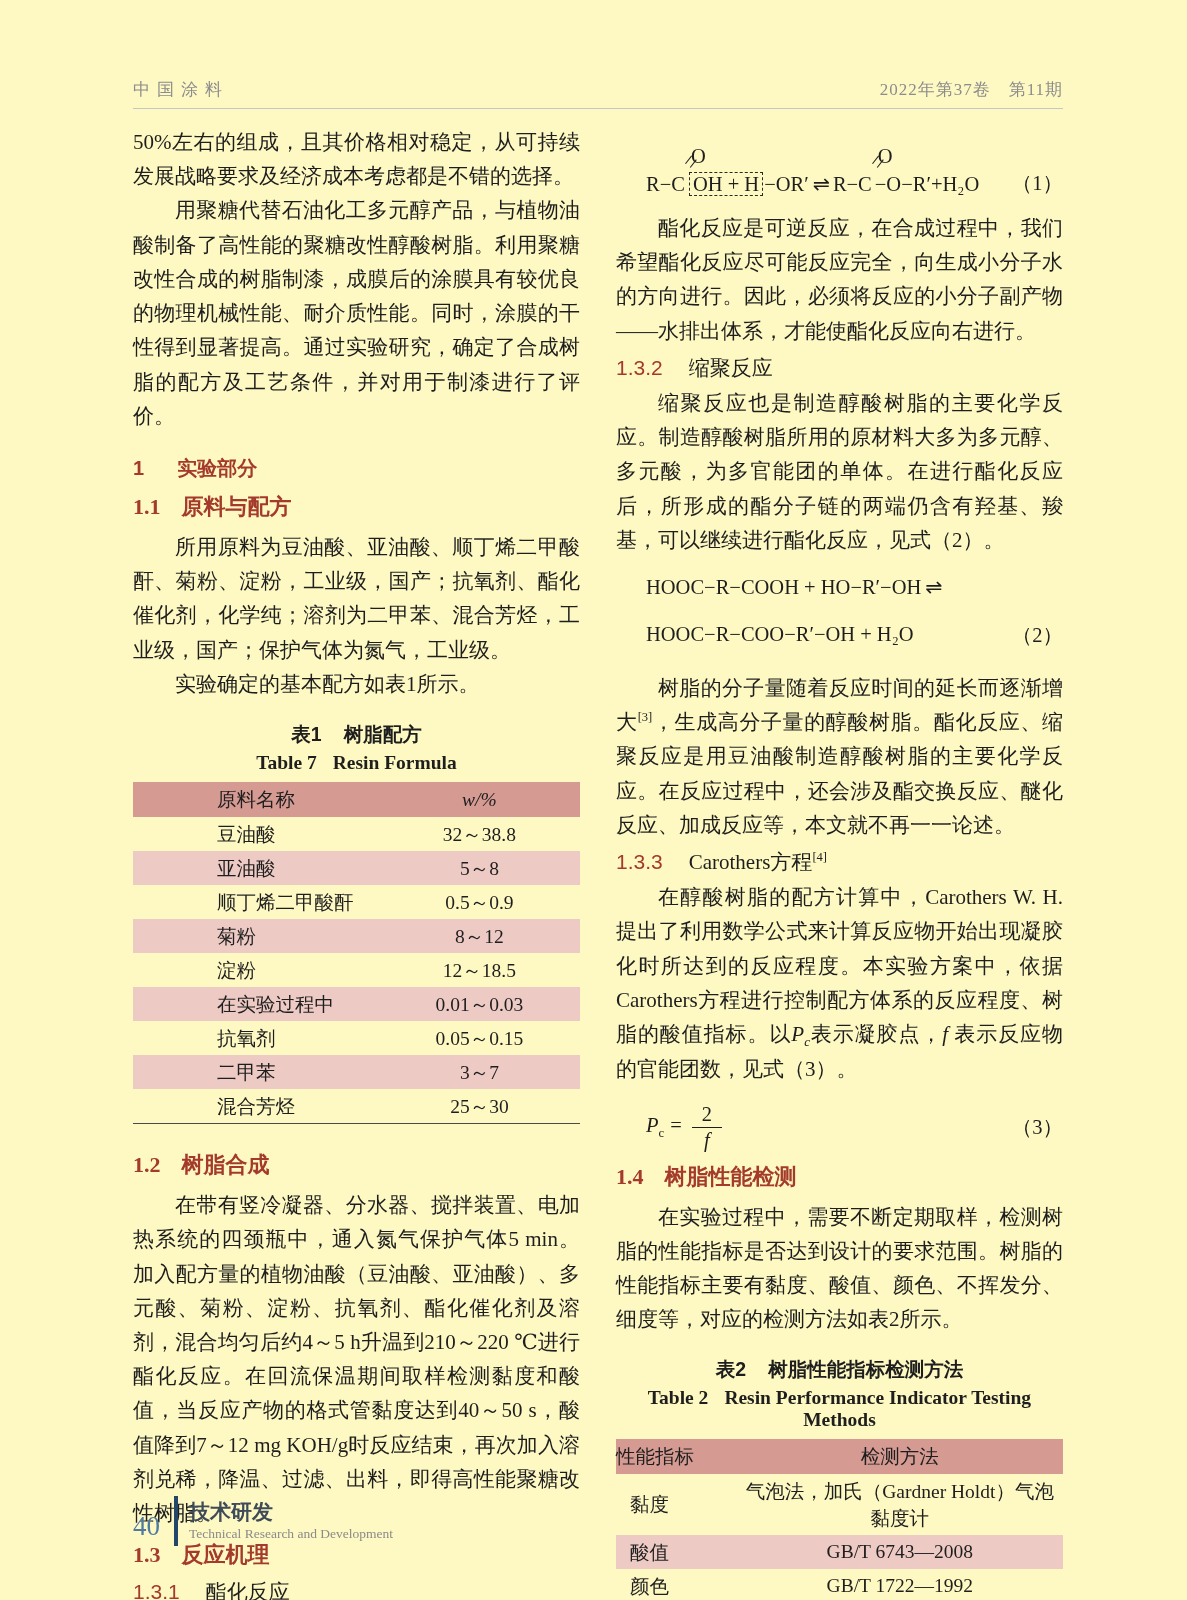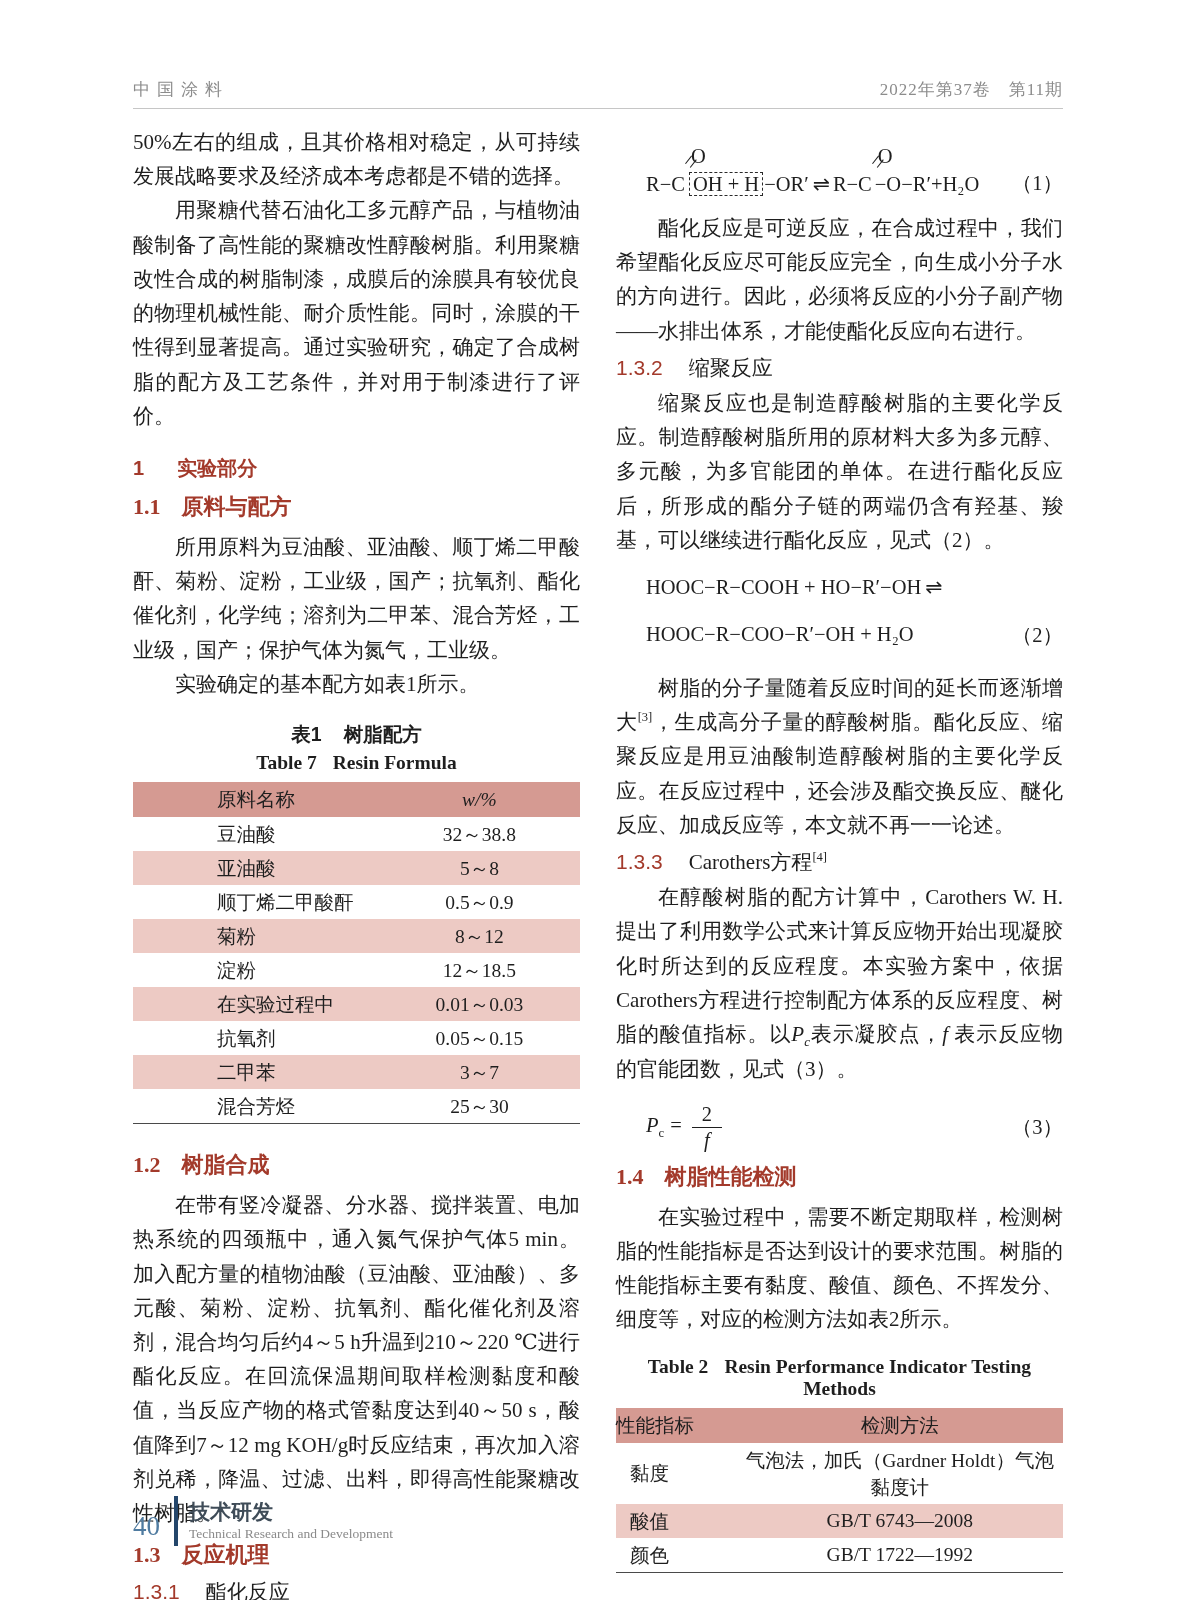--- a/index.html
+++ b/index.html
@@ -1,18 +1,18 @@
 <!DOCTYPE html>
 <html lang="zh"><head>
 <meta charset="utf-8">
 <style>
   html,body { margin:0; padding:0; background:#e8e8e8; }
   .page {
     position:relative; width:1187px; height:1600px; margin:0 auto;
-    background:#ffffff; overflow:hidden;
+    background:#fef9c3; overflow:hidden;
     font-family:"Liberation Serif","DejaVu Serif","DejaVu Sans",serif;
     color:#1e1e1e;
   }
   
   .page-header {
     margin:0 124px 0 133px; padding-top:78px; padding-bottom:7px;
     border-bottom:1.5px solid #c6c6c6;
     display:flex; justify-content:space-between; align-items:flex-end;
     color:#8c8c8c; font-size:17px;
   }
@@ -253,20 +253,23 @@
         <span class="eq-num">（3）</span>
       </div>
 
       <div class="h2">
         <span class="h-num">1.4</span><span>树脂性能检测</span>
       </div>
 
       <p class="body-p indent">在实验过程中，需要不断定期取样，检测树脂的性能指标是否达到设计的要求范围。树脂的性能指标主要有黏度、酸值、颜色、不挥发分、细度等，对应的检测方法如表2所示。</p>
 
       <div class="table-block">
+        <div class="tb-title-cn">
+          <span>表2</span><span class="tb-gap"></span><span>树脂性能指标检测方法</span>
+        </div>
         <div class="tb-title-en">
           <span>Table 2</span><span class="tb-gap"></span><span>Resin Performance Indicator Testing Methods</span>
         </div>
         <table class="data-table t2">
           <colgroup>
               <col class="c1">
               <col class="c2">
             </colgroup>
           <thead>
             <tr>

